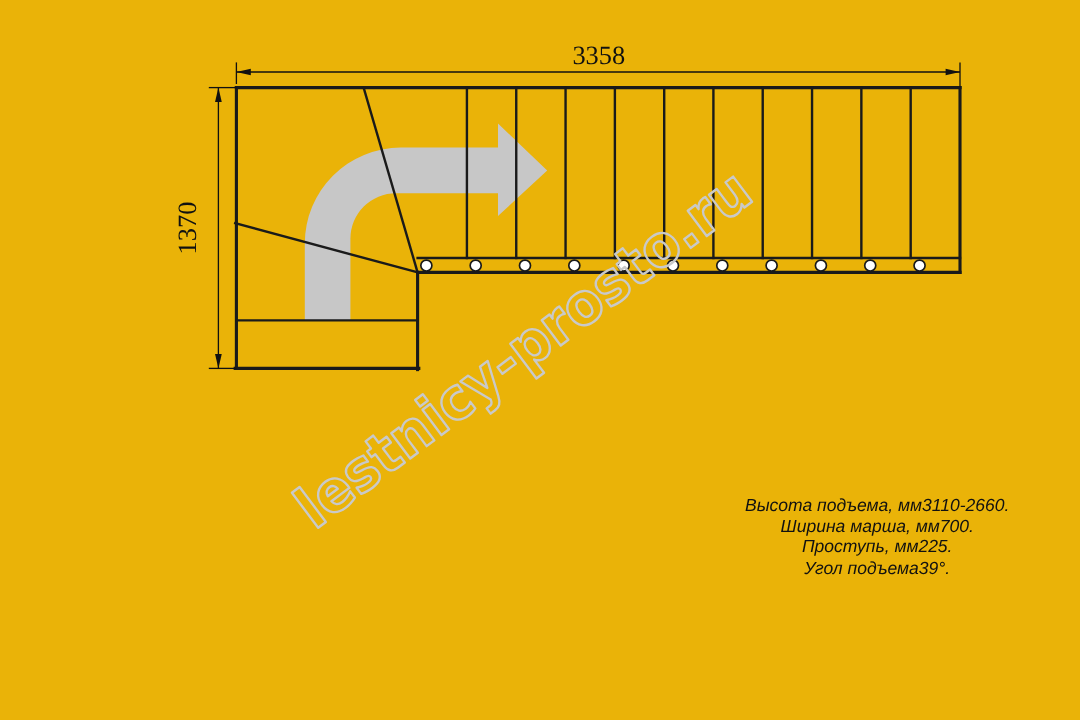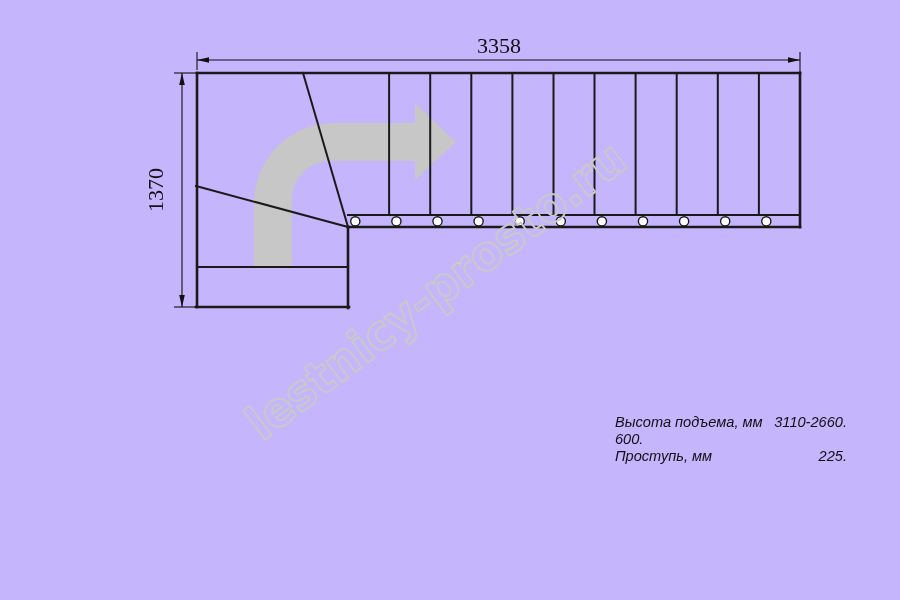--- a/index.html
+++ b/index.html
@@ -1,19 +1,19 @@
 <!DOCTYPE html>
 <html><head>
 <meta charset="utf-8">
 <style>
   html,body{margin:0;padding:0;}
   .canvas{
     position:relative;
     width:900px;height:600px;
-    background:#c4b5fd;
+    background:#eab308;
     overflow:hidden;
     font-family:"Liberation Sans", sans-serif;
   }
   svg{position:absolute;left:0;top:0;}
   .dim-text{
     font-family:"Liberation Serif", serif;
     font-size:22px;
     fill:#111111;
   }
   .watermark-text{
@@ -26,21 +26,21 @@
     position:absolute;
     left:615px;top:414px;width:232px;
     font-family:"Liberation Sans", sans-serif;
     font-style:italic;
     font-size:14.6px;
     line-height:17.2px;
     color:#111111;
   }
   .spec-row{
     display:flex;
-    justify-content:space-between;
+    justify-content:center;
     white-space:nowrap;
   }
   .spec-value{text-align:right;}
 </style>
 </head>
 <body>
 
 <div class="canvas">
 
   <svg width="900" height="600" viewBox="0 0 900 600">
@@ -112,21 +112,26 @@
 
     <text class="watermark-text" transform="translate(262,442) rotate(-36.9)" textLength="460" lengthAdjust="spacingAndGlyphs" stroke-width="2" stroke-linejoin="round" stroke="#c9c9c9">lestnicy-prosto.ru</text>
   </svg>
 
   <div class="specs">
     <div class="spec-row">
       <span class="spec-label">Высота подъема, мм</span>
       <span class="spec-value">3110-2660.</span>
     </div>
     <div class="spec-row">
-      <span class="spec-value">600.</span>
+      <span class="spec-label">Ширина марша, мм</span>
+      <span class="spec-value">700.</span>
     </div>
     <div class="spec-row">
       <span class="spec-label">Проступь, мм</span>
       <span class="spec-value">225.</span>
+    </div>
+    <div class="spec-row">
+      <span class="spec-label">Угол подъема</span>
+      <span class="spec-value">39°.</span>
     </div>
   </div>
 
 </div>
 
 </body></html>

